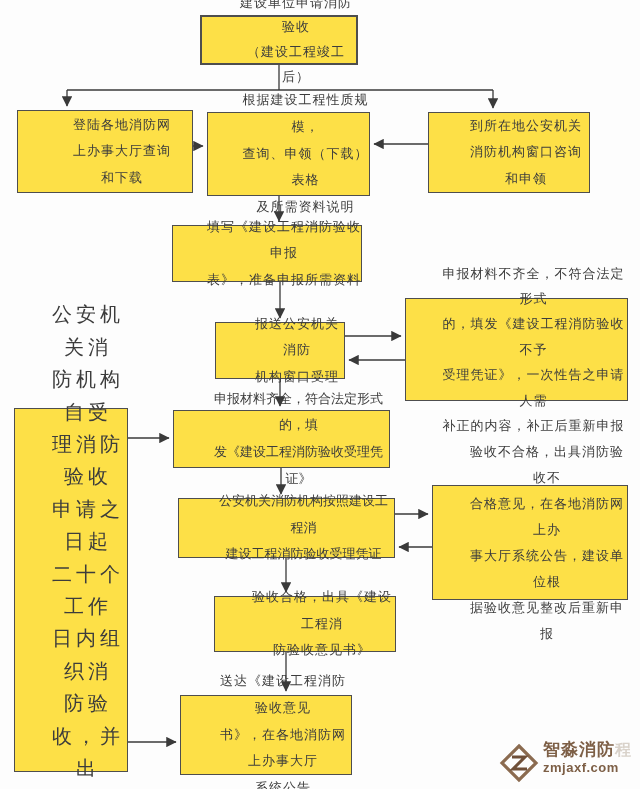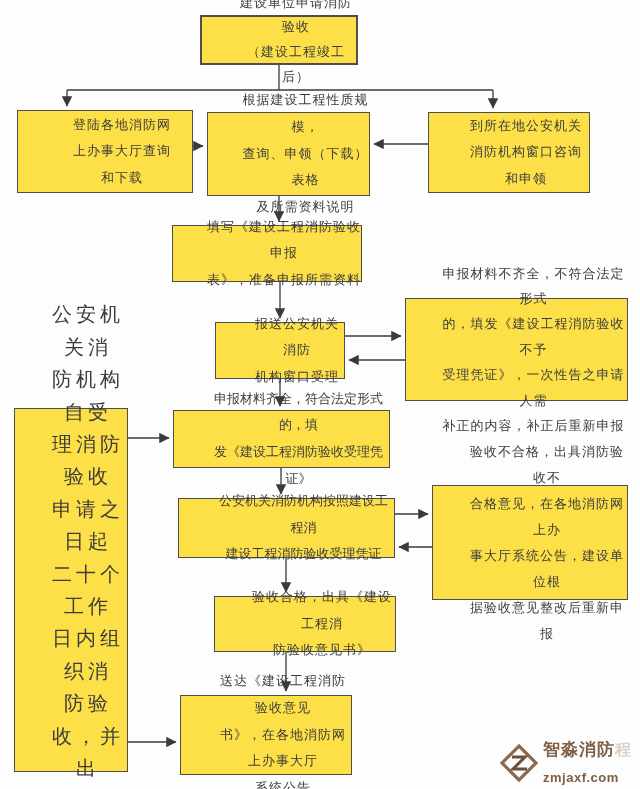--- a/index.html
+++ b/index.html
@@ -18,21 +18,21 @@
   .logo{
     position:absolute;left:499px;top:741px;width:138px;height:46px;
     display:flex;align-items:flex-start;
     font-family:"Liberation Sans","DejaVu Sans",sans-serif;
   }
   .logo-icon{width:40px;height:40px;flex:0 0 auto;margin-top:2px;}
   .logo-text{margin-left:4px;line-height:1;}
   .brand-row{white-space:nowrap;}
   .brand-main{font-size:17px;font-weight:bold;color:#7d5f46;letter-spacing:1px;}
   .brand-faded{font-size:16px;font-weight:bold;color:#d9d2ca;letter-spacing:1px;}
-  .brand-domain{font-size:13px;font-weight:bold;color:#7d5f46;letter-spacing:0.5px;margin-top:13px;}
+  .brand-domain{font-size:13px;font-weight:bold;color:#7d5f46;letter-spacing:0.5px;margin-top:3px;}
 </style>
 </head>
 <body>
 
 <div id="canvas">
 
   <svg id="arrows" viewBox="0 0 640 789" xmlns="http://www.w3.org/2000/svg">
     <defs>
       <marker id="arr" markerWidth="9" markerHeight="8" refX="7.5" refY="4" orient="auto">
         <path d="M0,0 L8,4 L0,8 z" fill="#3a3a3a"></path>

